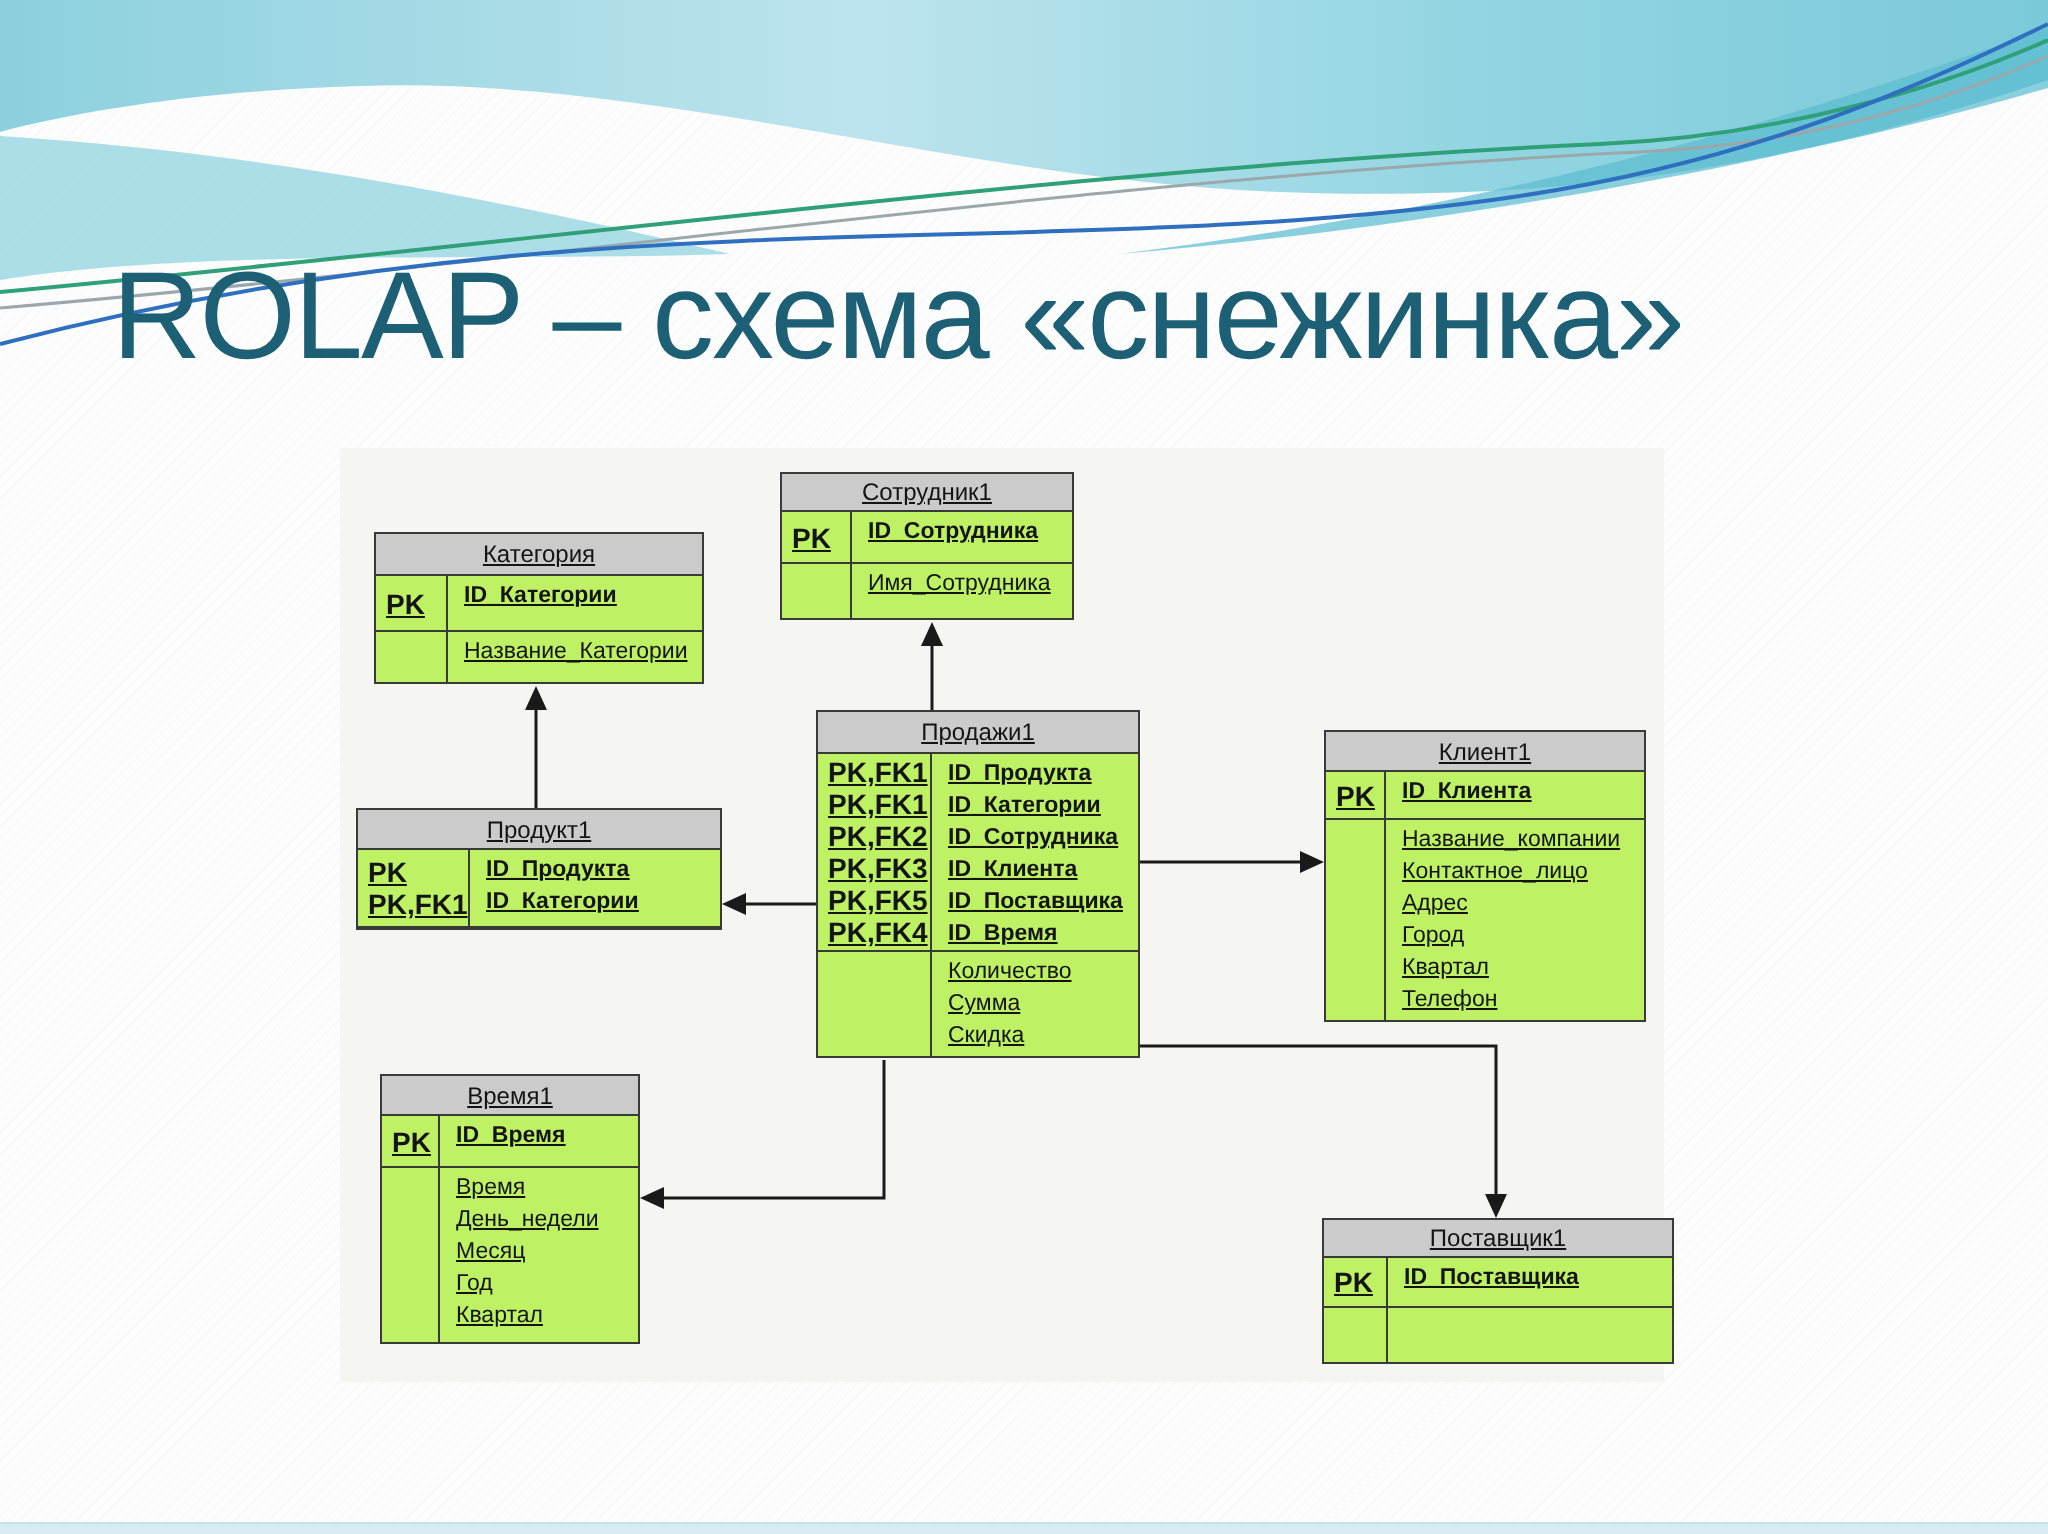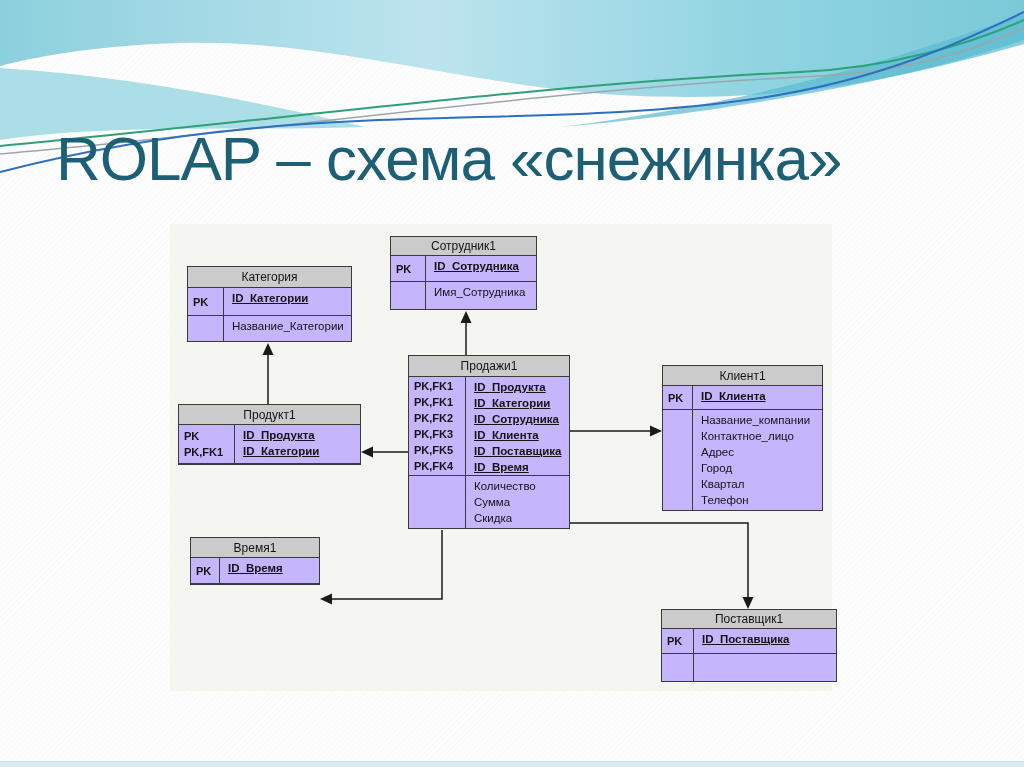--- a/index.html
+++ b/index.html
@@ -15,35 +15,35 @@
     position:absolute; left:56px; top:128px; width:900px;
     font-size:62px; line-height:1.0; letter-spacing:-1px;
     color:#1d6076; white-space:nowrap;
   }
   .diagram-canvas {
     position:absolute; left:170px; top:224px; width:662px; height:467px;
     background:#f5f5f2;
   }
   .connector-layer { position:absolute; left:0; top:0; width:1024px; height:767px; z-index:2; pointer-events:none; }
   .etable {
-    position:absolute; z-index:3; background:#c4b5fd;
+    position:absolute; z-index:3; background:#bef264;
     border:1.5px solid #3a3a3a; box-sizing:border-box;
-    font-size:11.5px; color:#141414;
+    font-size:11.5px; color:#141414;text-decoration:underline;
   }
   .et-head {
     background:#cbcbcb; border-bottom:1.5px solid #3a3a3a;
     display:flex; align-items:center; justify-content:center;
     font-size:12px; box-sizing:border-box;
   }
   .et-sec { display:flex; box-sizing:border-box; }
   .et-keys { border-bottom:1.5px solid #3a3a3a; }
   .kcol {
     border-right:1.5px solid #3a3a3a; box-sizing:border-box; flex:none;
     display:flex; flex-direction:column; justify-content:center;
-    padding:2px 2px 2px 5px; font-weight:bold; font-size:11px;
+    padding:2px 2px 2px 5px; font-weight:bold; font-size:14px;
   }
   .fcol {
     flex:1; box-sizing:border-box;
     display:flex; flex-direction:column; justify-content:flex-start;
     padding:2px 4px 2px 8px;
   }
   .tagline { line-height:16px; white-space:nowrap; }
   .kline { font-weight:bold; text-decoration:underline; line-height:16px; white-space:nowrap; }
   .aline { line-height:16px; white-space:nowrap; }
   .bottom-strip { position:absolute; left:0; bottom:0; width:1024px; height:5px; background:#d8ecf3; border-top:1px solid #c3e2ee; }
@@ -197,20 +197,30 @@
 <div class="etable" style="left:190px;top:537px;width:130px">
   <div class="et-head" style="height:20px">Время1</div>
   <div class="et-sec et-keys" style="height:26px">
     <div class="kcol" style="width:29px">
         <div class="tagline">PK</div>
       </div>
     <div class="fcol">
         <div class="kline">ID_Время</div>
       </div>
   </div>
+  <div class="et-sec" style="height:87px">
+    <div class="kcol" style="width:29px"></div>
+    <div class="fcol">
+      <div class="aline">Время</div>
+      <div class="aline">День_недели</div>
+      <div class="aline">Месяц</div>
+      <div class="aline">Год</div>
+      <div class="aline">Квартал</div>
+    </div>
+  </div>
 </div>
 
 <div class="etable" style="left:661px;top:609px;width:176px">
   <div class="et-head" style="height:19px">Поставщик1</div>
   <div class="et-sec et-keys" style="height:25px">
     <div class="kcol" style="width:32px">
         <div class="tagline">PK</div>
       </div>
     <div class="fcol">
         <div class="kline">ID_Поставщика</div>

